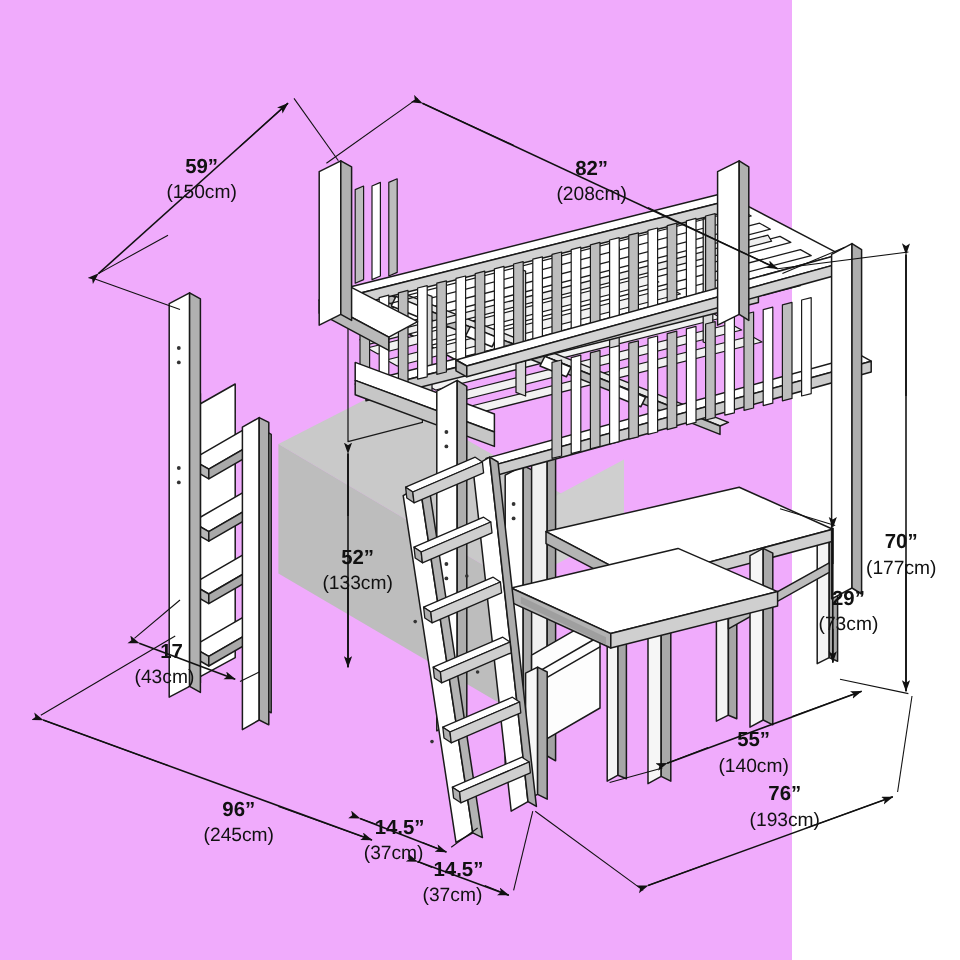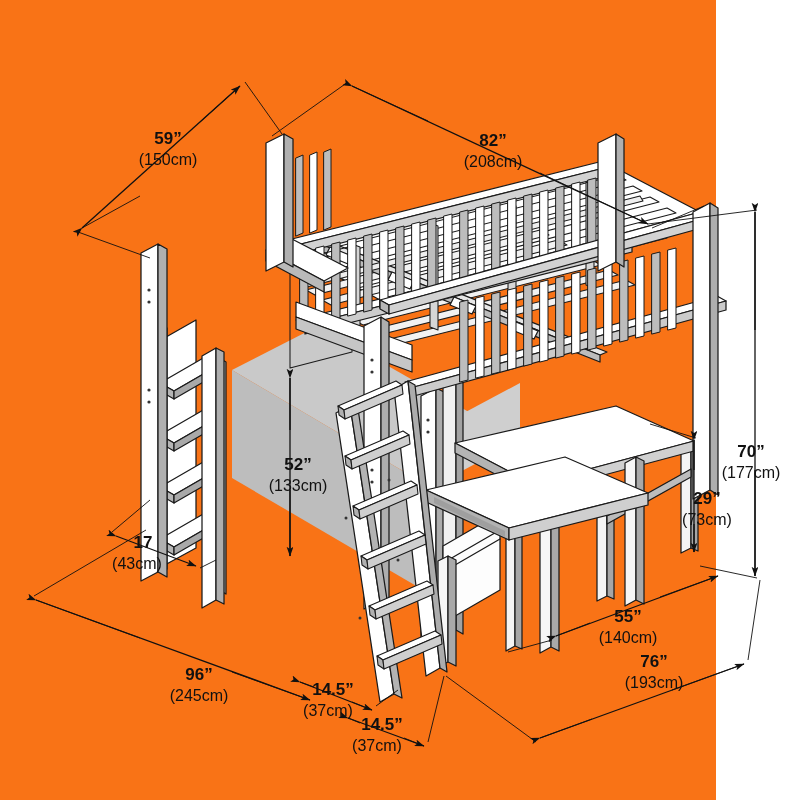--- a/index.html
+++ b/index.html
@@ -1,18 +1,18 @@
 <!DOCTYPE html>
 <html><head>
 <meta charset="utf-8">
 <style>
   html,body{margin:0;padding:0;background:#ffffff;}
   body{width:800px;height:800px;overflow:hidden;
        font-family:"Liberation Sans",sans-serif;}
-  #stage{position:relative;width:716px;height:800px;background:#f97316;}
+  #stage{position:relative;width:660px;height:800px;background:#f0abfc;}
   svg{display:block;}
   .dimtext{font-family:"Liberation Sans",sans-serif;fill:#111111;}
   .dimtext .val{font-weight:bold;font-size:17px;}
   .dimtext .cm{font-size:16px;}
   text{white-space:pre;}
 </style>
 </head>
 <body>
 
 <div id="stage">

